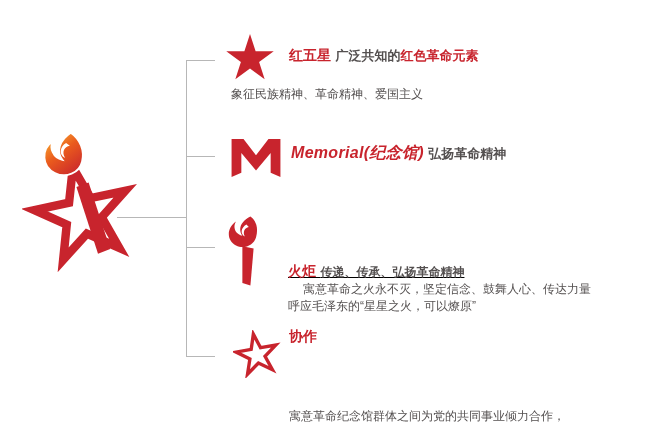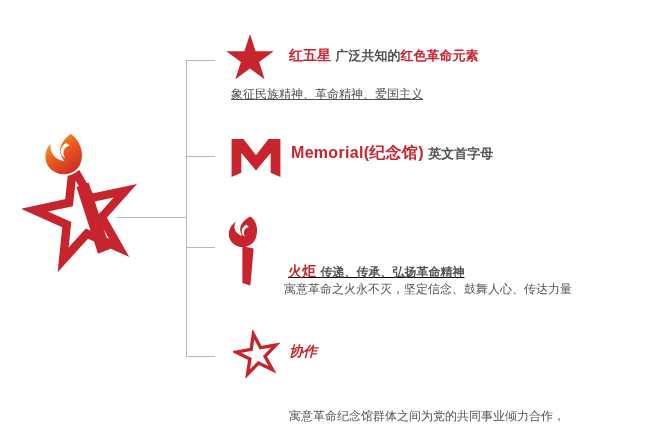--- a/index.html
+++ b/index.html
@@ -17,21 +17,21 @@
 
   
   .line { background:#b7b7b7; }
   .line-h { height:1px; }
   .line-v { width:1px; }
 
   
   .title-red   { font-size:14px; font-weight:bold; color:#c8242d; }
   .title-dark  { font-size:13px; font-weight:bold; color:#545050; }
   .hl-red      { font-size:13px; font-weight:bold; color:#c8242d; }
-  .mem-title   { font-size:16px; font-weight:bold; color:#c8242d; letter-spacing:0.3px; }
+  .mem-title   { font-size:16px; font-weight:bold; color:#c8242d; letter-spacing:0.3px;font-style:italic; }
   .body-text   { font-size:12px; color:#545050; line-height:17px; }
   .nowrap      { white-space:nowrap; }
 
   svg { display:block; }
 </style>
 </head>
 <body>
 
 <div class="canvas">
 
@@ -65,50 +65,51 @@
 
   <div class="abs" style="left:224px; top:32px; width:52px; height:52px;">
     <svg width="52" height="52" viewBox="0 0 100 100">
       <path d="M50,4 L60.81,37.12 L95.65,37.17 L67.5,57.69 L78.21,90.83 L50,70.4 L21.79,90.83 L32.5,57.69 L4.35,37.17 L39.19,37.12 Z" fill="#c8242d"></path>
     </svg>
   </div>
   <div class="abs nowrap" style="left:289px; top:46px;">
     <span class="title-red">红五星</span>
     <span class="title-dark">广泛共知的</span><span class="hl-red">红色革命元素</span>
   </div>
-  <div class="abs body-text nowrap" style="left:231px; top:86px;text-decoration:underline;">象征民族精神、革命精神、爱国主义</div>
+  <div class="abs body-text nowrap" style="left:231px; top:86px;">象征民族精神、革命精神、爱国主义</div>
 
   <div class="abs" style="left:228px; top:139px; width:56px; height:38px;">
     <svg width="56" height="38" viewBox="0 0 100 70">
       <path d="M5,70 L5,0 L27,0 L50,30 L73,0 L95,0 L95,70 L77,62 L77,26 L50,58 L23,26 L23,62 Z" fill="#c8242d"></path>
     </svg>
   </div>
   <div class="abs nowrap" style="left:291px; top:143px;">
     <span class="mem-title">Memorial(纪念馆)</span>
-    <span class="title-dark">英文首字母</span>
+    <span class="title-dark">弘扬革命精神</span>
   </div>
 
   <div class="abs" style="left:220px; top:211px; width:48px; height:80px;">
     <svg width="48" height="80" viewBox="0 0 60 90">
       <path d="M38,2 C26,8 22,18 28,26 C18,24 16,14 20,8 C8,16 8,32 20,38 C30,43 42,38 45,28 C48,17 46,8 38,2 Z" fill="#c8242d"></path>
       <path d="M33,12 C26,16 25,24 31,27 C28,21 31,16 36,15 Z" fill="#ffffff"></path>
       <path d="M28,39 L42,42 L38,88 L28,85 Z" fill="#c8242d"></path>
     </svg>
   </div>
   <div class="abs nowrap" style="left:288px; top:262px;text-decoration:underline;">
     <span class="title-red">火炬</span>
     <span class="title-dark" style="font-size:12px;">传递、传承、弘扬革命精神</span>
   </div>
-  <div class="abs body-text nowrap" style="left:284px; top:281px;">寓意革命之火永不灭，坚定信念、鼓舞人心、传达力量</div>
+  <div class="abs body-text nowrap" style="left:303px; top:281px;">寓意革命之火永不灭，坚定信念、鼓舞人心、传达力量</div>
+  <div class="abs body-text nowrap" style="left:288px; top:298px;">呼应毛泽东的“星星之火，可以燎原”</div>
 
   <div class="abs" style="left:233px; top:330px; width:48px; height:48px;">
     <svg width="48" height="48" viewBox="0 0 100 100">
       <g transform="rotate(-10 50 52)">
         <path d="M50,8 L59.9,38.5 L92,38.6 L66,57.5 L76.4,88 L50,69 L23.6,88 L34,57.5 L8,38.6 L40.1,38.5 Z" fill="none" stroke="#c8242d" stroke-width="7" stroke-linejoin="miter"></path>
       </g>
     </svg>
   </div>
-  <div class="abs nowrap" style="left:289px; top:342px;font-style:italic;">
+  <div class="abs nowrap" style="left:289px; top:327px;">
     <span class="title-red">协作</span>
   </div>
   <div class="abs body-text nowrap" style="left:289px; top:360px;margin-top:48px;">寓意革命纪念馆群体之间为党的共同事业倾力合作，</div>
 
 </div>
 
 </body></html>

